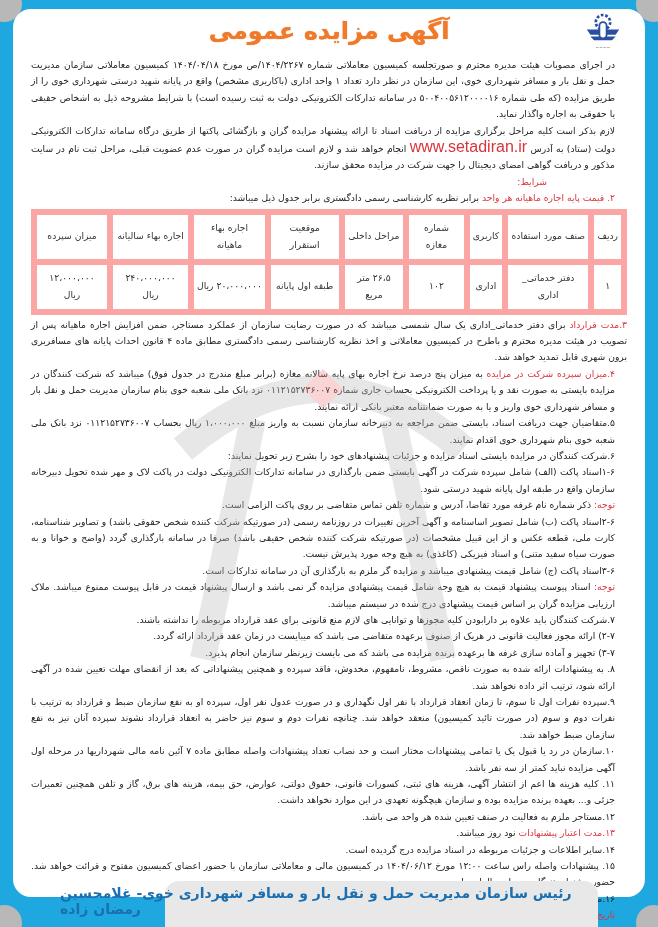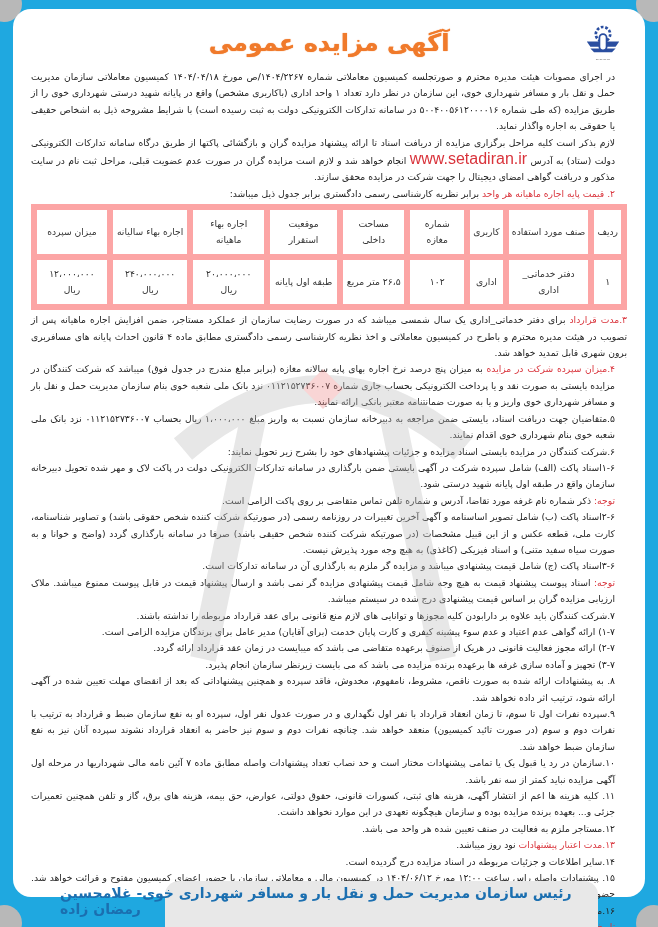--- a/index.html
+++ b/index.html
@@ -10,21 +10,21 @@
       position: relative;
     }
     .corner { position: absolute; width: 36px; height: 36px; border-radius: 50%; background: #b8b8b8; }
     .corner.tl { left: -14px; top: -14px; }
     .corner.tr { right: -14px; top: -14px; }
     .corner.bl { left: -14px; bottom: -14px; }
     .corner.br { right: -14px; bottom: -14px; }
     .sheet {
       position: absolute; left: 13px; top: 9px; width: 632px; height: 888px;
       background: #ffffff; border-radius: 18px;
-      direction: rtl; box-sizing: border-box; padding: 12px 18px 0 18px;
+      direction: rtl; box-sizing: border-box; padding: 0 18px 0 18px;
     }
     .header { position: relative; height: 48px; }
     .logo { position: absolute; right: 6px; top: 4px; width: 36px; height: 40px; }
     .title {
       text-align: center; color: #f07a2b; font-weight: bold; font-size: 24px;
       line-height: 44px; margin: 0; letter-spacing: 0;
       text-shadow: 0 0 1px #f07a2b;
     }
     .body-text { font-size: 9.2px; line-height: 16.4px; color: #222; text-align: justify; }
     .body-text p { margin: 0; }
@@ -80,32 +80,33 @@
     <h1 class="title">آگهی مزایده عمومی</h1>
   </div>
 
   <div class="body-text">
     <p class="indent">در اجرای مصوبات هیئت مدیره محترم و صورتجلسه کمیسیون معاملاتی شماره ۱۴۰۴/۲۲۶۷/ص مورخ ۱۴۰۴/۰۴/۱۸ کمیسیون معاملاتی سازمان مدیریت حمل و نقل بار و مسافر شهرداری خوی، این سازمان در نظر دارد تعداد ۱ واحد اداری (باکاربری مشخص) واقع در پایانه شهید درستی شهرداری خوی را از طریق مزایده (که طی شماره ۵۰۰۴۰۰۵۶۱۲۰۰۰۰۱۶ در سامانه تدارکات الکترونیکی دولت به ثبت رسیده است) با شرایط مشروحه ذیل به اشخاص حقیقی یا حقوقی به اجاره واگذار نماید.</p>
     <p class="indent">
       <span>لازم بذکر است کلیه مراحل برگزاری مزایده از دریافت اسناد تا ارائه پیشنهاد مزایده گران و بازگشائی پاکتها از طریق درگاه سامانه تدارکات الکترونیکی دولت (ستاد) به آدرس</span>
       <span class="url">www.setadiran.ir</span>
       <span>انجام خواهد شد و لازم است مزایده گران در صورت عدم عضویت قبلی، مراحل ثبت نام در سایت مذکور و دریافت گواهی امضای دیجیتال را جهت شرکت در مزایده محقق سازند.</span>
     </p>
+    <p class="section">شرایط:</p>
     <p class="indent">
       <span class="red">۲. قیمت پایه اجاره ماهیانه هر واحد</span><span> برابر نظریه کارشناسی رسمی دادگستری برابر جدول ذیل میباشد:</span>
     </p>
 
     <table class="units">
       <thead>
         <tr>
           <th>ردیف</th>
           <th>صنف مورد استفاده</th>
           <th>کاربری</th>
           <th>شماره مغازه</th>
-          <th>مساحت داخلی</th>
+          <th>مراحل داخلی</th>
           <th>موقعیت استقرار</th>
           <th>اجاره بهاء ماهیانه</th>
           <th>اجاره بهاء سالیانه</th>
           <th>میزان سپرده</th>
         </tr>
       </thead>
       <tbody>
         <tr>
           <td>۱</td>
           <td>دفتر خدماتی_ اداری</td>
@@ -123,21 +124,20 @@
     <p><span class="red">۳.مدت قرارداد</span><span> برای دفتر خدماتی_اداری یک سال شمسی میباشد که در صورت رضایت سازمان از عملکرد مستاجر، ضمن افزایش اجاره ماهیانه پس از تصویب در هیئت مدیره محترم و باطرح در کمیسیون معاملاتی و اخذ نظریه کارشناسی رسمی دادگستری مطابق ماده ۴ قانون احداث پایانه های مسافربری برون شهری قابل تمدید خواهد شد.</span></p>
     <p class="indent"><span class="red">۴.میزان سپرده شرکت در مزایده</span><span> به میزان پنج درصد نرخ اجاره بهای پایه سالانه مغازه (برابر مبلغ مندرج در جدول فوق) میباشد که شرکت کنندگان در مزایده بایستی به صورت نقد و یا پرداخت الکترونیکی بحساب جاری شماره ۰۱۱۲۱۵۲۷۳۶۰۰۷ نزد بانک ملی شعبه خوی بنام سازمان مدیریت حمل و نقل بار و مسافر شهرداری خوی واریز و یا به صورت ضمانتنامه معتبر بانکی ارائه نمایند.</span></p>
     <p class="indent">۵.متقاضیان جهت دریافت اسناد، بایستی ضمن مراجعه به دبیرخانه سازمان نسبت به واریز مبلغ ۱،۰۰۰،۰۰۰ ریال بحساب ۰۱۱۲۱۵۲۷۳۶۰۰۷ نزد بانک ملی شعبه خوی بنام شهرداری خوی اقدام نمایند.</p>
     <p class="indent">۶.شرکت کنندگان در مزایده بایستی اسناد مزایده و جزئیات پیشنهادهای خود را بشرح زیر تحویل نمایند:</p>
     <p class="indent">۱-۶اسناد پاکت (الف) شامل سپرده شرکت در آگهی بایستی ضمن بارگذاری در سامانه تدارکات الکترونیکی دولت در پاکت لاک و مهر شده تحویل دبیرخانه سازمان واقع در طبقه اول پایانه شهید درستی شود.</p>
     <p class="indent"><span class="red">توجه:</span><span> ذکر شماره نام غرفه مورد تقاضا، آدرس و شماره تلفن تماس متقاضی بر روی پاکت الزامی است.</span></p>
     <p class="indent">۲-۶اسناد پاکت (ب) شامل تصویر اساسنامه و آگهی آخرین تغییرات در روزنامه رسمی (در صورتیکه شرکت کننده شخص حقوقی باشد) و تصاویر شناسنامه، کارت ملی، قطعه عکس و از این قبیل مشخصات (در صورتیکه شرکت کننده شخص حقیقی باشد) صرفا در سامانه بارگذاری گردد (واضح و خوانا و به صورت سیاه سفید متنی) و اسناد فیزیکی (کاغذی) به هیچ وجه مورد پذیرش نیست.</p>
     <p class="indent">۳-۶اسناد پاکت (ج) شامل قیمت پیشنهادی میباشد و مزایده گر ملزم به بارگذاری آن در سامانه تدارکات است.</p>
     <p class="indent"><span class="red">توجه:</span><span> اسناد پیوست پیشنهاد قیمت به هیچ وجه شامل قیمت پیشنهادی مزایده گر نمی باشد و ارسال پیشنهاد قیمت در قابل پیوست ممنوع میباشد. ملاک ارزیابی مزایده گران بر اساس قیمت پیشنهادی درج شده در سیستم میباشد.</span></p>
     <p class="indent">۷.شرکت کنندگان باید علاوه بر دارابودن کلیه مجوزها و توانایی های لازم منع قانونی برای عقد قرارداد مربوطه را نداشته باشند.</p>
-    <p class="indent">۱-۷) ارائه گواهی عدم اعتیاد و عدم سوء پیشینه کیفری و کارت پایان خدمت (برای آقایان) مدیر عامل برای برندگان مزایده الزامی است.</p>
     <p class="indent">۲-۷) ارائه مجوز فعالیت قانونی در هریک از صنوف برعهده متقاضی می باشد که میبایست در زمان عقد قرارداد ارائه گردد.</p>
     <p class="indent">۳-۷) تجهیز و آماده سازی غرفه ها برعهده برنده مزایده می باشد که می بایست زیرنظر سازمان انجام پذیرد.</p>
     <p class="indent">۸. به پیشنهادات ارائه شده به صورت ناقص، مشروط، نامفهوم، مخدوش، فاقد سپرده و همچنین پیشنهاداتی که بعد از انقضای مهلت تعیین شده در آگهی ارائه شود، ترتیب اثر داده نخواهد شد.</p>
     <p class="indent">۹.سپرده نفرات اول تا سوم، تا زمان انعقاد قرارداد با نفر اول نگهداری و در صورت عدول نفر اول، سپرده او به نفع سازمان ضبط و قرارداد به ترتیب با نفرات دوم و سوم (در صورت تائید کمیسیون) منعقد خواهد شد. چنانچه نفرات دوم و سوم نیز حاضر به انعقاد قرارداد نشوند سپرده آنان نیز به نفع سازمان ضبط خواهد شد.</p>
     <p class="indent">۱۰.سازمان در رد یا قبول یک یا تمامی پیشنهادات مختار است و حد نصاب تعداد پیشنهادات واصله مطابق ماده ۷ آئین نامه مالی شهرداریها در مرحله اول آگهی مزایده نباید کمتر از سه نفر باشد.</p>
     <p class="indent">۱۱. کلیه هزینه ها اعم از انتشار آگهی، هزینه های ثبتی، کسورات قانونی، حقوق دولتی، عوارض، حق بیمه، هزینه های برق، گاز و تلفن همچنین تعمیرات جزئی و... بعهده برنده مزایده بوده و سازمان هیچگونه تعهدی در این موارد نخواهد داشت.</p>
     <p class="indent">۱۲.مستاجر ملزم به فعالیت در صنف تعیین شده هر واحد می باشد.</p>
     <p class="indent"><span class="red">۱۳.مدت اعتبار پیشنهادات</span><span> نود روز میباشد.</span></p>
     <p class="indent">۱۴.سایر اطلاعات و جزئیات مربوطه در اسناد مزایده درج گردیده است.</p>
     <p class="indent">۱۵. پیشنهادات واصله راس ساعت ۱۲:۰۰ مورخ ۱۴۰۴/۰۶/۱۲ در کمیسیون مالی و معاملاتی سازمان با حضور اعضای کمیسیون مفتوح و قرائت خواهد شد. حضور پیشنهاددهندگان در جلسه الزامی است.</p>

